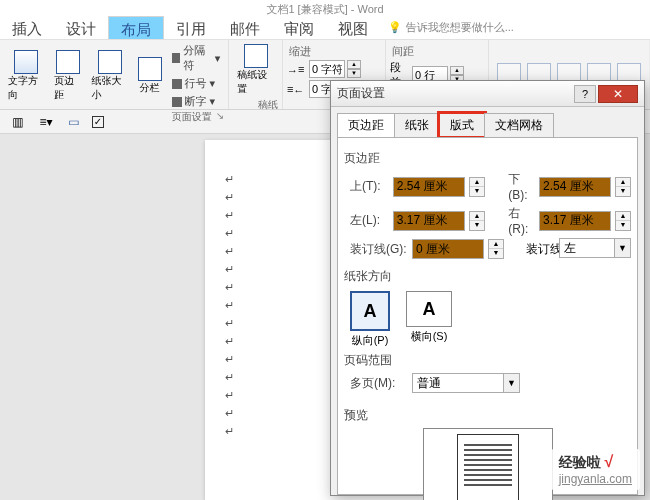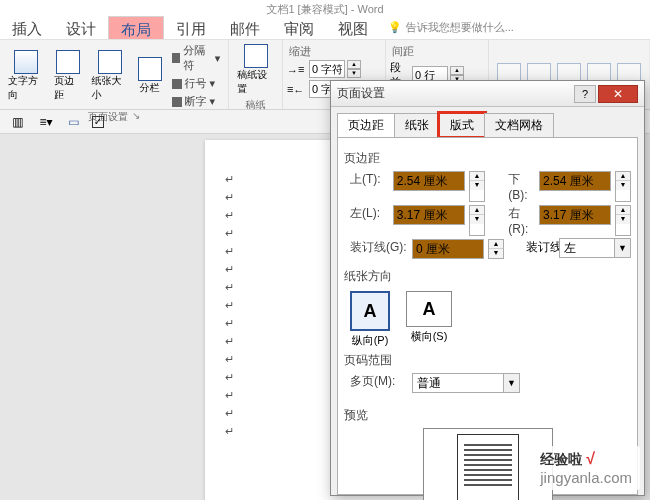--- a/index.html
+++ b/index.html
@@ -2,28 +2,28 @@
 <html><head>
 <meta charset="utf-8">
 <style>
 * { box-sizing: border-box; margin: 0; padding: 0; font-family: "Microsoft YaHei", sans-serif; }
 body { width: 650px; height: 500px; overflow: hidden; background: #fff; position: relative; font-size: 12px; }
 
 .titlebar { height: 16px; background: #fff; color: #888; text-align: center; font-size: 11px; line-height: 14px; padding-top: 2px; }
 
 .ribbon-tabs { display: flex; height: 24px; background: #fff; border-bottom: 1px solid #e1e1e1; }
 .ribbon-tab { padding: 4px 12px; font-size: 15px; color: #444; cursor: pointer; }
-.ribbon-tab.active { background: #fca5a5; color: #2b579a; border: 1px solid #d4d4d4; border-bottom: none; }
+.ribbon-tab.active { background: #7dd3fc; color: #2b579a; border: 1px solid #d4d4d4; border-bottom: none; }
 .tell-me { display: flex; align-items: center; color: #888; font-size: 11px; gap: 4px; margin-left: 8px; }
 .bulb { color: #f4b400; }
 
 .ribbon { display: flex; height: 70px; background: #f3f3f3; border-bottom: 1px solid #d4d4d4; }
 .ribbon-group { display: flex; flex-direction: column; border-right: 1px solid #e1e1e1; padding: 2px 4px; }
 .ribbon-group-content { display: flex; flex: 1; align-items: center; gap: 2px; }
-.ribbon-group-label { font-size: 10px; color: #666; text-align: center; padding-bottom: 2px; display: flex; justify-content: center; gap: 4px; }
+.ribbon-group-label { font-size: 10px; color: #666; text-align: center; padding-bottom: 2px; display: flex; justify-content: flex-end; gap: 4px; }
 .big-btn { display: flex; flex-direction: column; align-items: center; padding: 2px 4px; cursor: pointer; }
 .big-icon { width: 24px; height: 24px; background: #fff; border: 1px solid #2b579a; position: relative; }
 .small-btn-col { display: flex; flex-direction: column; gap: 1px; }
 .small-btn { font-size: 11px; padding: 1px 4px; cursor: pointer; display: flex; align-items: center; gap: 3px; color: #444; }
 .tiny-icon { width: 10px; height: 10px; display: inline-block; background: #666; }
 .spin-row { display: flex; align-items: center; gap: 2px; margin: 1px 0; }
 .spin-lbl { font-size: 11px; width: 20px; }
 .spin-input { width: 36px; height: 18px; border: 1px solid #ababab; padding: 0 2px; font-size: 11px; }
 .spin-btns { display: flex; flex-direction: column; }
 .spin-btn { width: 14px; height: 9px; border: 1px solid #ababab; background: #f0f0f0; font-size: 6px; line-height: 6px; text-align: center; cursor: pointer; }
@@ -44,21 +44,21 @@
 .dlg-help { width: 22px; height: 18px; background: #e6e6e6; border: 1px solid #b0b0b0; margin-right: 2px; text-align: center; font-size: 11px; line-height: 16px; cursor: pointer; }
 .dlg-close { width: 40px; height: 18px; background: #c94030; color: #fff; text-align: center; font-size: 12px; line-height: 16px; cursor: pointer; border: 1px solid #a03020; }
 
 .dlg-tabs { display: flex; padding: 6px 6px 0; gap: 0; }
 .dlg-tab { padding: 3px 10px; font-size: 12px; background: #f0f0f0; border: 1px solid #b0b0b0; border-bottom: none; cursor: pointer; margin-right: -1px; }
 .dlg-tab.active { background: #fff; position: relative; z-index: 2; }
 .dlg-tab.hl { outline: 3px solid #e1301e; outline-offset: -1px; }
 .dlg-body { margin: 0 6px 6px; border: 1px solid #b0b0b0; background: #fff; height: 358px; padding: 8px 6px; position: relative; }
 
 .section-lbl { font-size: 12px; color: #444; margin: 4px 0; }
-.field-row { display: flex; gap: 4px; margin: 3px 0; }
+.field-row { display: flex; align-items: center; gap: 4px; margin: 3px 0; }
 .fld-label { width: 64px; color: #444; font-size: 12px; padding-left: 6px; }
 .fld-input { width: 72px; height: 20px; border: 1px solid #ababab; padding: 0 3px; font-size: 12px; background: #a16207; }
 .spinner { display: flex; flex-direction: column; border: 1px solid #ababab; }
 .spinner div { width: 14px; height: 9px; background: #f4f4f4; font-size: 7px; text-align: center; line-height: 8px; cursor: pointer; border-bottom: 1px solid #d0d0d0; }
 .spinner div:last-child { border-bottom: none; }
 .fld-gap { width: 14px; }
 .combo { width: 72px; height: 20px; border: 1px solid #ababab; display: flex; align-items: center; background: #fff; }
 .combo-val { flex: 1; padding: 0 4px; font-size: 12px; }
 .combo-btn { width: 16px; height: 18px; border-left: 1px solid #ababab; background: #f0f0f0; text-align: center; font-size: 9px; line-height: 18px; cursor: pointer; }
 
@@ -67,21 +67,21 @@
 .orient-box { width: 40px; height: 40px; border: 1px solid #888; display: flex; align-items: center; justify-content: center; font-size: 18px; font-weight: bold; background: #fff; }
 .orient-box.sel { border: 2px solid #2b579a; background: #eaf1fb; }
 .orient-lbl { font-size: 11px; }
 
 .preview-box { margin: 4px auto; width: 130px; height: 92px; border: 1px solid #888; background: #fff; display: flex; justify-content: center; align-items: center; }
 .preview-page { width: 62px; height: 80px; border: 1px solid #333; padding: 6px 6px; }
 .preview-line { height: 2px; background: #555; margin: 3px 0; }
 
 .watermark { position: absolute; bottom: 10px; right: 10px; background: rgba(255,255,255,.85); padding: 4px 8px; font-size: 14px; font-weight: bold; color: #333; border-radius: 3px; }
 .watermark .check { color: #d33; font-size: 16px; }
-.watermark .sub { font-size: 15px; color: #888; font-weight: normal; display: block; }
+.watermark .sub { font-size: 12px; color: #888; font-weight: normal; display: block; text-decoration: underline; }
 </style>
 </head>
 <body>
 
 <div class="titlebar">文档1 [兼容模式] - Word</div>
 
 <div class="ribbon-tabs">
   <div class="ribbon-tab">插入</div>
   <div class="ribbon-tab">设计</div>
   <div class="ribbon-tab active">布局</div>

